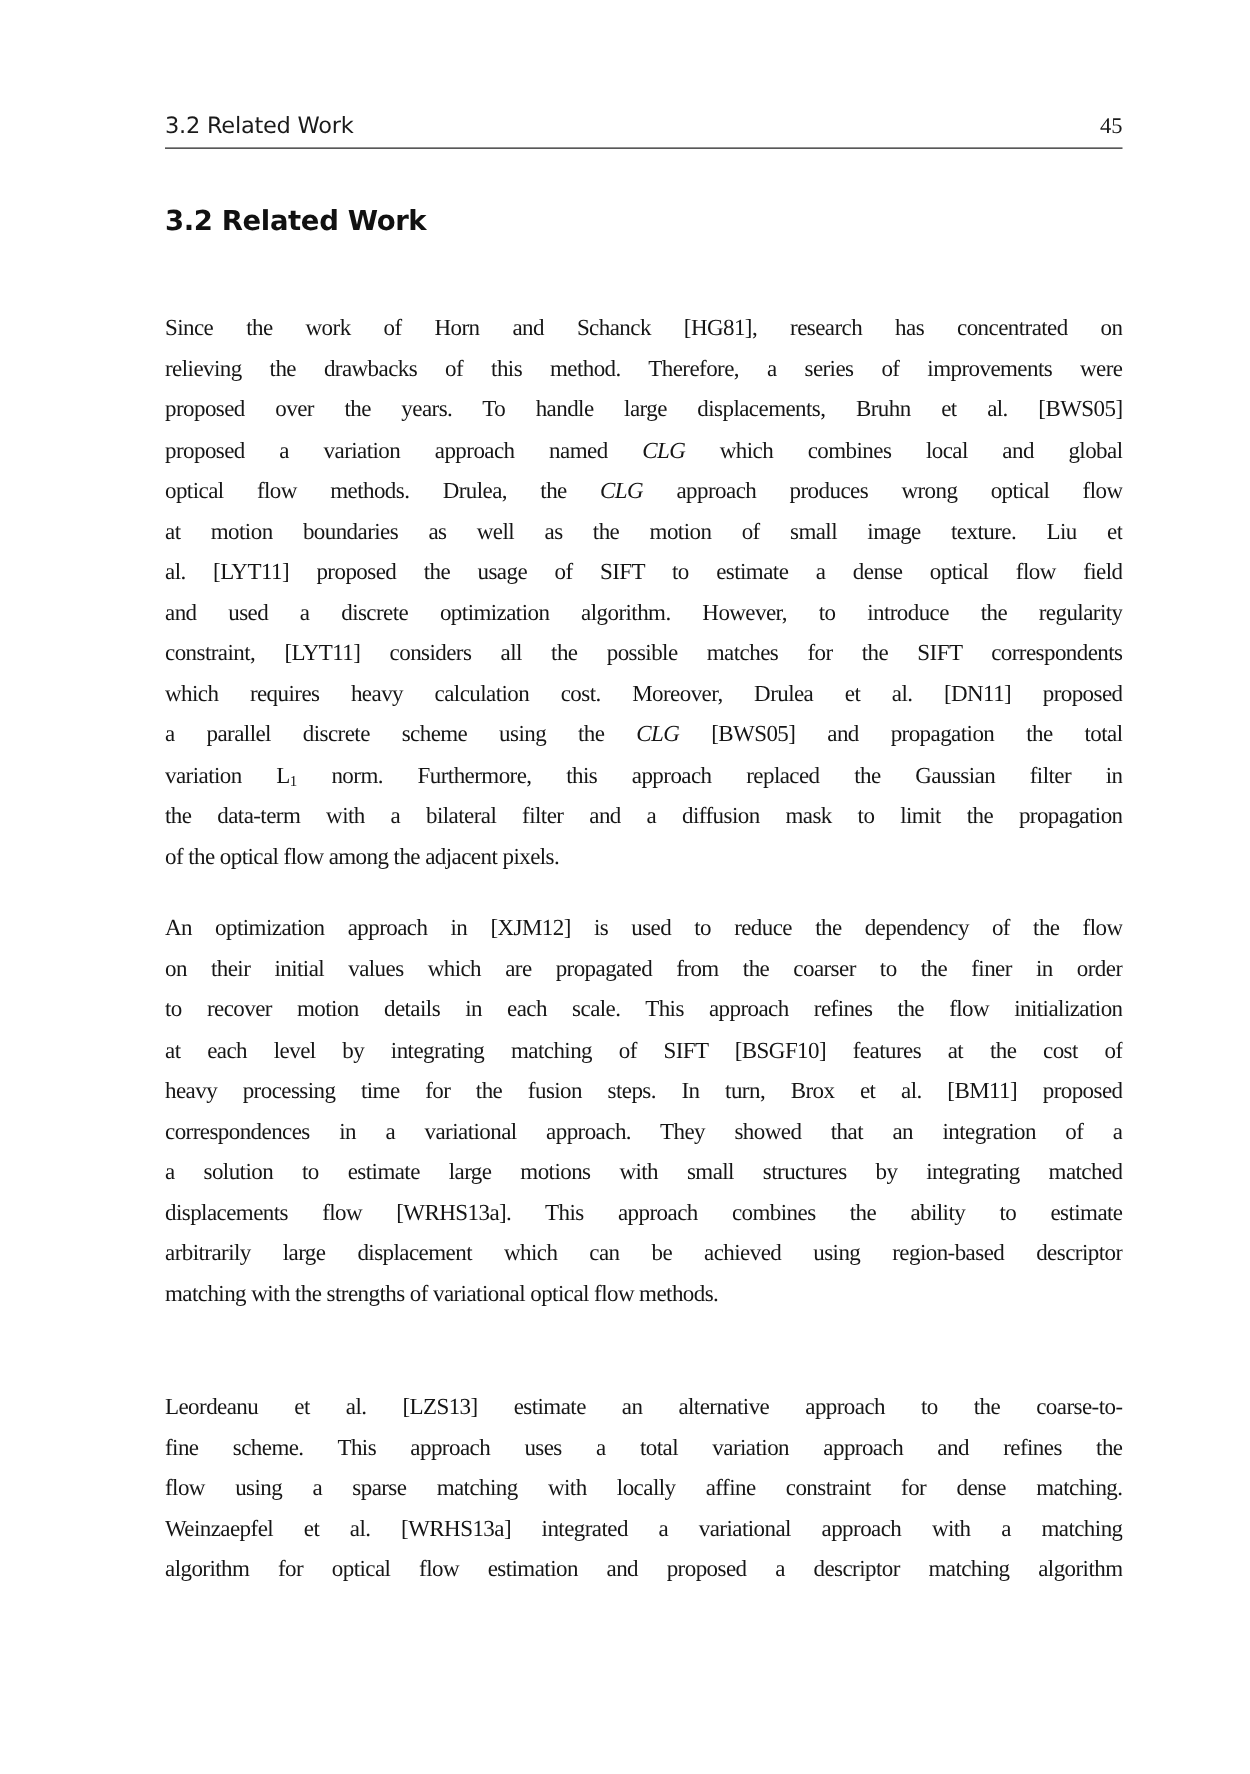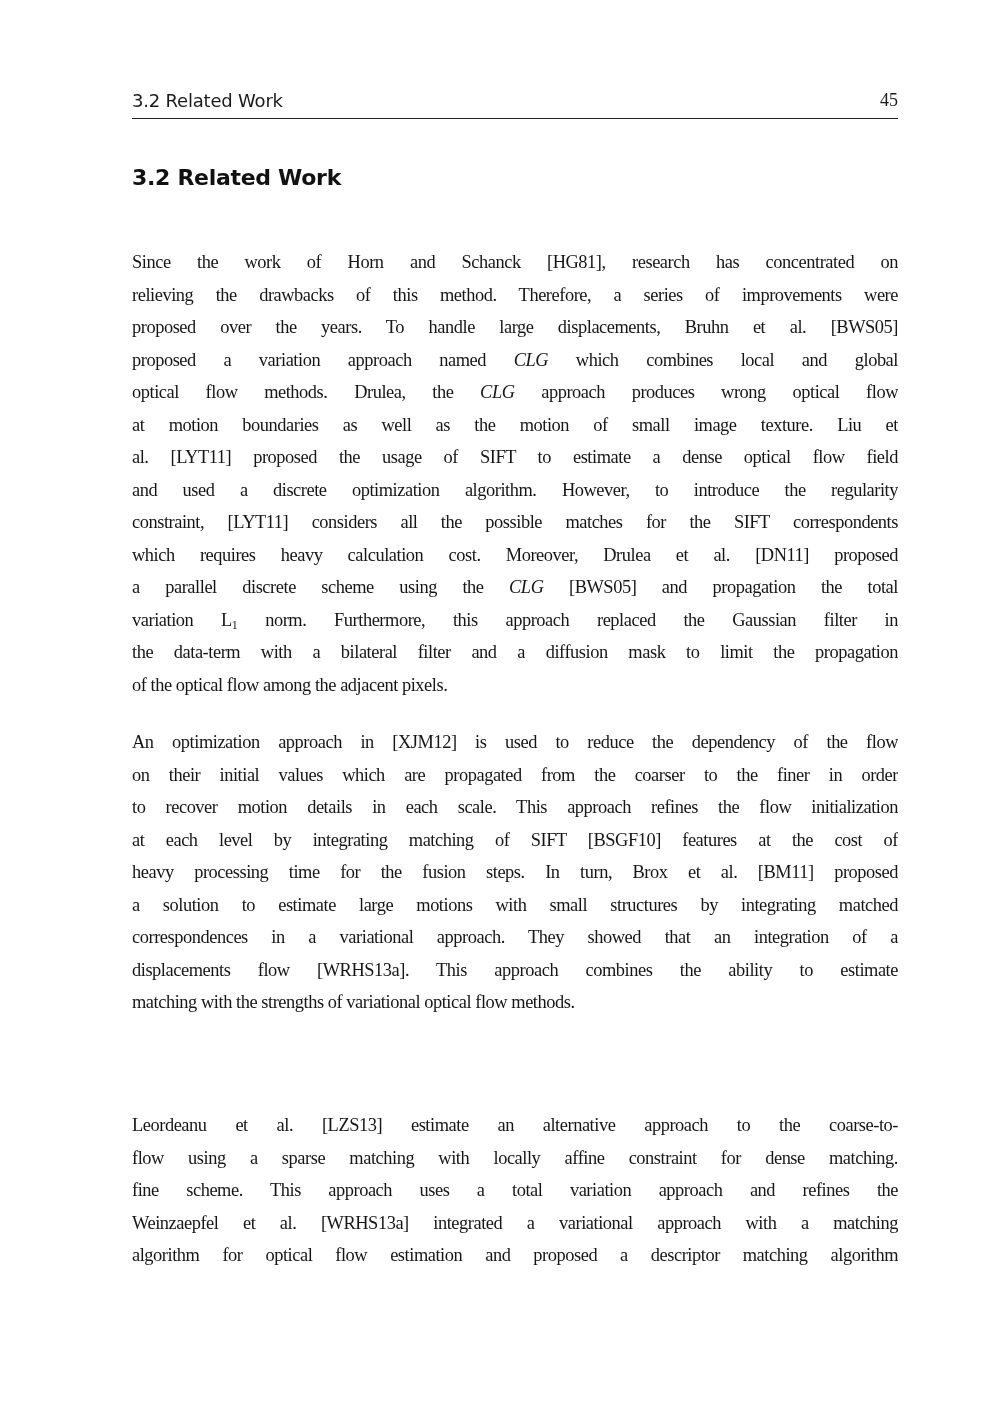--- a/index.html
+++ b/index.html
@@ -57,24 +57,25 @@
     <div class="line"><span>variation L</span><sub>1</sub><span> norm. Furthermore, this approach replaced the Gaussian filter in</span></div>
     <div class="line"><span>the data-term with a bilateral filter and a diffusion mask to limit the propagation</span></div>
     <div class="line last"><span>of the optical flow among the adjacent pixels.</span></div>
   </div>
 <div class="body-text p2">
     <div class="line"><span>An optimization approach in [XJM12] is used to reduce the dependency of the flow</span></div>
     <div class="line"><span>on their initial values which are propagated from the coarser to the finer in order</span></div>
     <div class="line"><span>to recover motion details in each scale. This approach refines the flow initialization</span></div>
     <div class="line"><span>at each level by integrating matching of SIFT [BSGF10] features at the cost of</span></div>
     <div class="line"><span>heavy processing time for the fusion steps. In turn, Brox et al. [BM11] proposed</span></div>
+    <div class="line"><span>correspondences in a variational approach. They showed that an integration of a</span></div>
     <div class="line"><span>a solution to estimate large motions with small structures by integrating matched</span></div>
-    <div class="line"><span>correspondences in a variational approach. They showed that an integration of a</span></div>
     <div class="line"><span>displacements flow [WRHS13a]. This approach combines the ability to estimate</span></div>
+    <div class="line"><span>arbitrarily large displacement which can be achieved using region-based descriptor</span></div>
     <div class="line last"><span>matching with the strengths of variational optical flow methods.</span></div>
   </div>
 <div class="body-text p3">
     <div class="line"><span>Leordeanu et al. [LZS13] estimate an alternative approach to the coarse-to-</span></div>
+    <div class="line"><span>fine scheme.  This approach uses a total variation approach and refines the</span></div>
     <div class="line"><span>flow using a sparse matching with locally affine constraint for dense matching.</span></div>
-    <div class="line"><span>fine scheme.  This approach uses a total variation approach and refines the</span></div>
     <div class="line"><span>Weinzaepfel et al. [WRHS13a] integrated a variational approach with a matching</span></div>
     <div class="line"><span>algorithm for optical flow estimation and proposed a descriptor matching algorithm</span></div>
   </div>
 
 </body></html>

